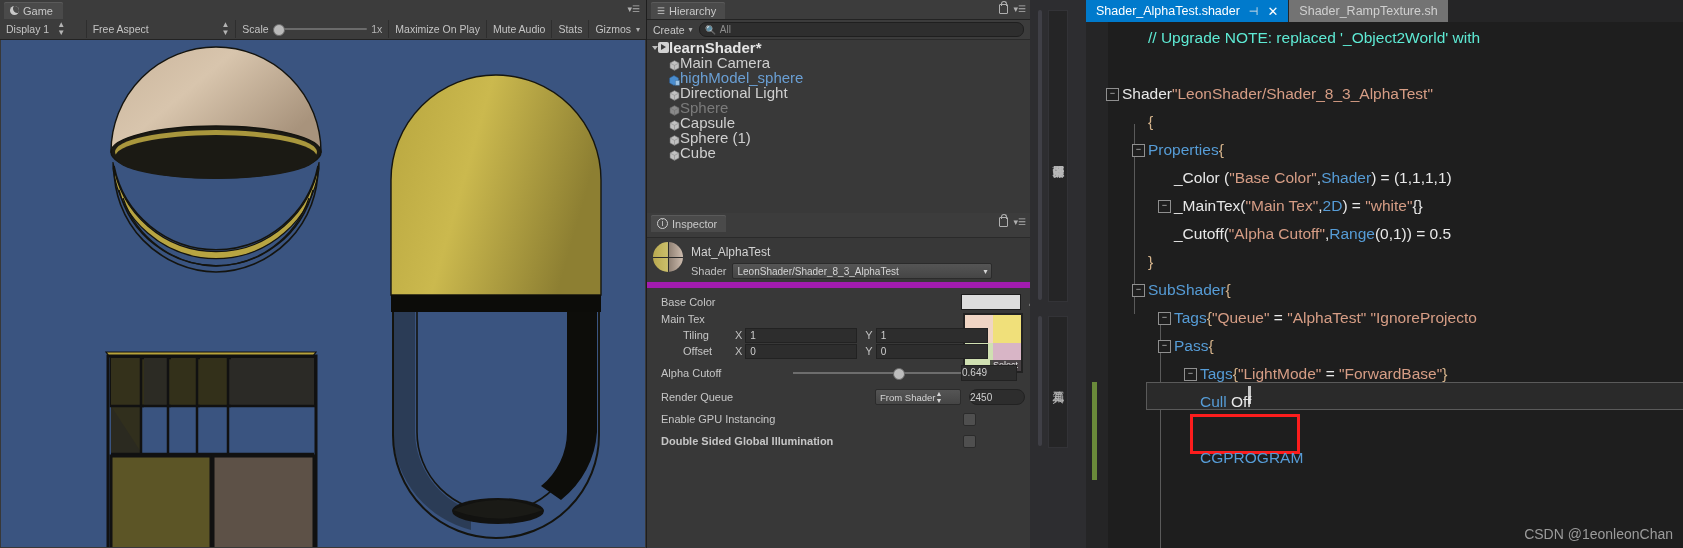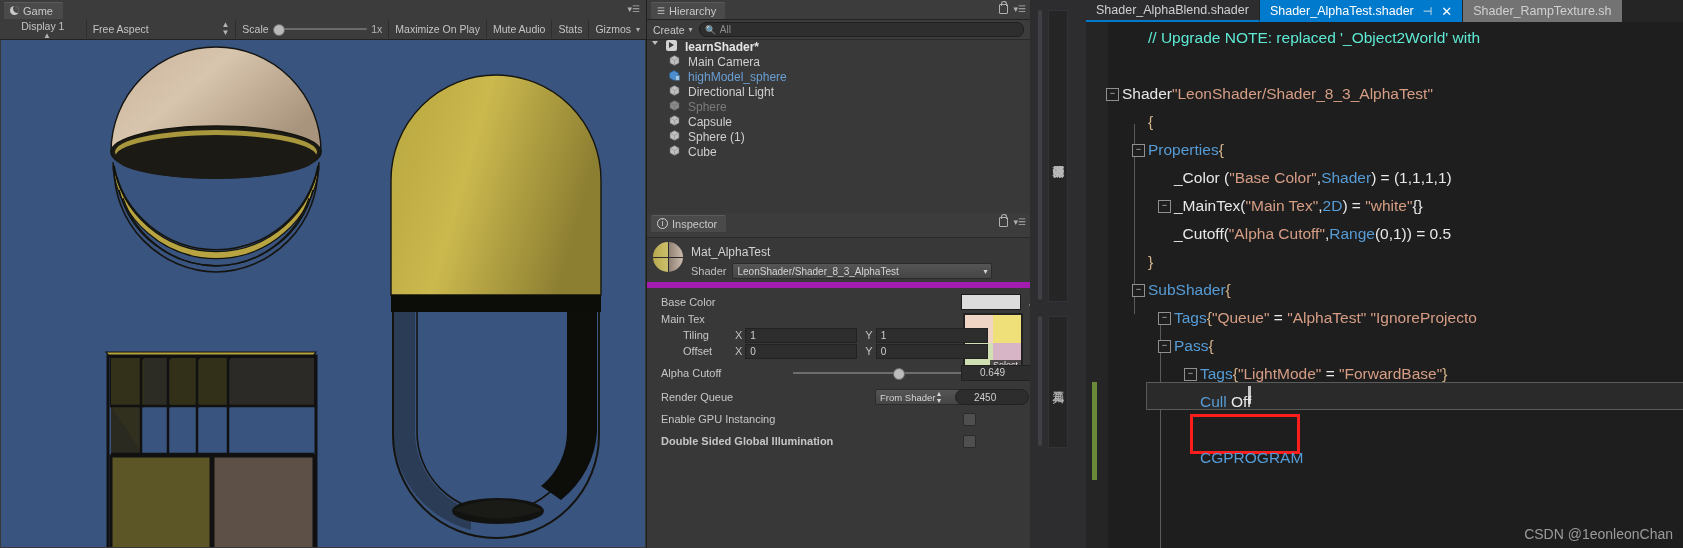--- a/index.html
+++ b/index.html
@@ -41,21 +41,21 @@
 
   .createbar{height:19px;background:#3c3c3c;border-bottom:1px solid #2a2a2a;
              display:flex;align-items:center;gap:6px;padding-left:6px;}
   .create-btn{font-size:10.5px;color:#c8c8c8;display:flex;align-items:center;gap:4px;}
   .searchbox{flex:1;height:13px;background:#2e2e2e;border:1px solid #1f1f1f;border-radius:7px;
              display:flex;align-items:center;padding:0 6px;gap:3px;margin-right:6px;}
   .searchbox span.q{font-size:9px;color:#9a9a9a;}
   .searchbox span.ph{font-size:10px;color:#8d8d8d;}
 
   .htree{background:#393939;height:177px;overflow:hidden;}
-  .hrow{height:15px;display:flex;align-items:flex-start;font-size:12px;color:#cfcfcf;padding-left:6px;gap:8px;}
+  .hrow{height:15px;display:flex;align-items:center;font-size:15px;color:#cfcfcf;padding-left:6px;gap:0;}
   .hrow.root{font-weight:bold;color:#e4e4e4;}
   .hrow.sel{color:#6a9fd4;}
   .hrow.dim{color:#7b7b7b;}
   .tri{width:0;height:0;border-left:4px solid #bdbdbd;border-top:3px solid transparent;
        border-bottom:3px solid transparent;transform:rotate(90deg);margin-right:1px;}
   .cube-ico{width:11px;height:11px;position:relative;flex:none;}
   .uicon-unity{width:11px;height:11px;border-radius:2px;background:#d2d2d2;position:relative;flex:none;}
   .uicon-unity:after{content:"";position:absolute;left:2.5px;top:2px;width:0;height:0;
                      border-left:5px solid #3c3c3c;border-top:3px solid transparent;border-bottom:3px solid transparent;}
   .indent{margin-left:16px;}
@@ -76,21 +76,21 @@
              padding:0 4px;font-size:10px;color:#d5d5d5;}
   .insp-body{position:relative;padding-top:4px;border-top:6px solid #a21caf;margin-top:2px;}
   .prow{height:18px;display:flex;align-items:center;font-size:11px;color:#c6c6c6;padding-left:14px;position:relative;}
   .field{height:13px;background:#2d2d2d;border:1px solid #222;font-size:10px;color:#cfcfcf;
          display:flex;align-items:center;padding-left:4px;}
   .xy-lbl{font-size:11px;color:#c0c0c0;margin-right:3px;}
   .chk{width:11px;height:11px;background:#4f4f4f;border:1px solid #2b2b2b;border-radius:2px;}
   .cutoff-track{width:200px;height:2px;background:#6d6d6d;position:relative;}
   .cutoff-knob{position:absolute;top:-4px;width:10px;height:10px;border-radius:50%;background:#bcbcbc;border:1px solid #6a6a6a;}
   .numfield{width:54px;height:14px;background:#2d2d2d;border:1px solid #222;font-size:10px;color:#cfcfcf;
-            display:flex;align-items:center;padding-left:18px;}
+            display:flex;align-items:center;padding-left:0;}
   .minidd{width:76px;height:14px;background:linear-gradient(#555,#454545);border:1px solid #2b2b2b;border-radius:2px;
           display:flex;align-items:center;justify-content:flex-start;padding:0 4px;font-size:9.5px;color:#d5d5d5;}
 
   .colorbar{width:58px;height:14px;background:#dcdcdc;border:1px solid #1d1d1d;}
   .eyedrop{width:13px;height:13px;position:relative;}
   .texbox{width:56px;height:56px;border:2px solid #222;position:relative;display:grid;
           grid-template-columns:1fr 1fr;grid-template-rows:1fr 1fr;}
   .texbox .q{width:100%;height:100%;}
   .selbtn{position:absolute;right:0;bottom:0;background:rgba(40,40,40,.82);color:#e2e2e2;
           font-size:9px;padding:0 3px;line-height:11px;}
@@ -138,21 +138,21 @@
   <div id="game-panel">
     <div class="tabstrip">
       <div class="utab">
         <span class="moon"></span>
         <span>Game</span>
       </div>
       <div class="tabdots">▾☰</div>
     </div>
 
     <div class="gametoolbar">
-      <div class="tb-seg" style="width:82px;flex-direction:column;">
+      <div class="tb-seg" style="width:82px;">
         <span>Display 1</span>
         <span class="updown">▲<br>▼</span>
       </div>
       <div class="tb-seg" style="width:152px;">
         <span>Free Aspect</span>
         <span class="updown" style="margin-left:auto;">▲<br>▼</span>
       </div>
       <div class="tb-seg" style="width:140px;">
         <span>Scale</span>
         <span class="slider-track">
@@ -457,21 +457,21 @@
           </span>
           <span class="numfield" style="position:absolute;left:314px;">0.649</span>
         </div>
 
         <div class="prow" style="height:22px;">
           <span>Render Queue</span>
           <span class="minidd" style="position:absolute;left:228px;">
             <span>From Shader</span>
             <span style="font-size:7px;line-height:7px;">▲<br>▼</span>
           </span>
-          <span class="numfield" style="position:absolute;left:308px;border-radius:8px;">2450</span>
+          <span class="numfield" style="position:absolute;left:322px;border-radius:8px;">2450</span>
         </div>
 
         <div class="prow" style="height:22px;">
           <span>Enable GPU Instancing</span>
           <span class="chk" style="position:absolute;left:316px;"></span>
         </div>
 
         <div class="prow" style="height:22px;font-weight:bold;">
           <span>Double Sided Global Illumination</span>
           <span class="chk" style="position:absolute;left:316px;"></span>
@@ -486,23 +486,20 @@
     <div class="vtab" style="top:10px;height:290px;">
       <span>服务器资源管理器</span>
     </div>
     <div class="vtab" style="top:316px;height:130px;">
       <span>工具箱</span>
     </div>
   </div>
 
   <div id="code-panel">
     <div class="vstabs">
-      <div class="vstab inactive">
-        <span>Shader_AlphaBlend.shader</span>
-      </div>
       <div class="vstab active">
         <span>Shader_AlphaTest.shader</span>
         <span class="pin-ico">⊣</span>
         <span class="close-ico">✕</span>
       </div>
       <div class="vstab trail">
         <span>Shader_RampTexture.sh</span>
       </div>
     </div>
 

